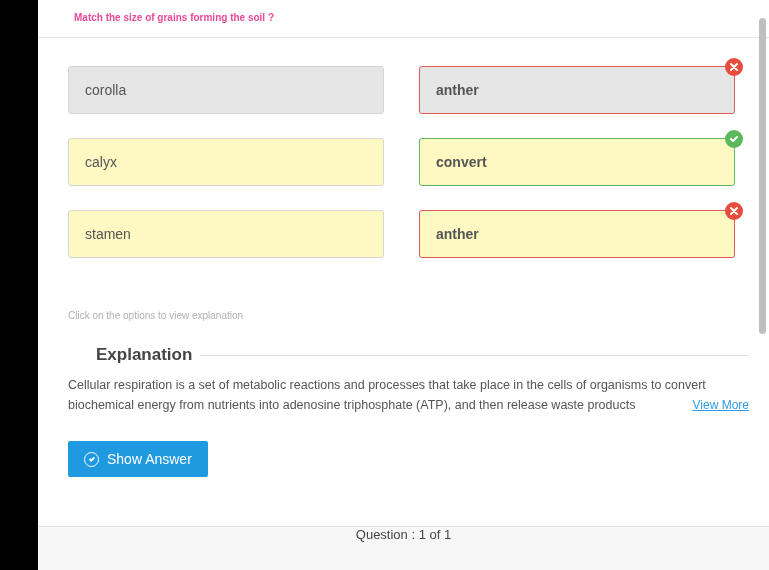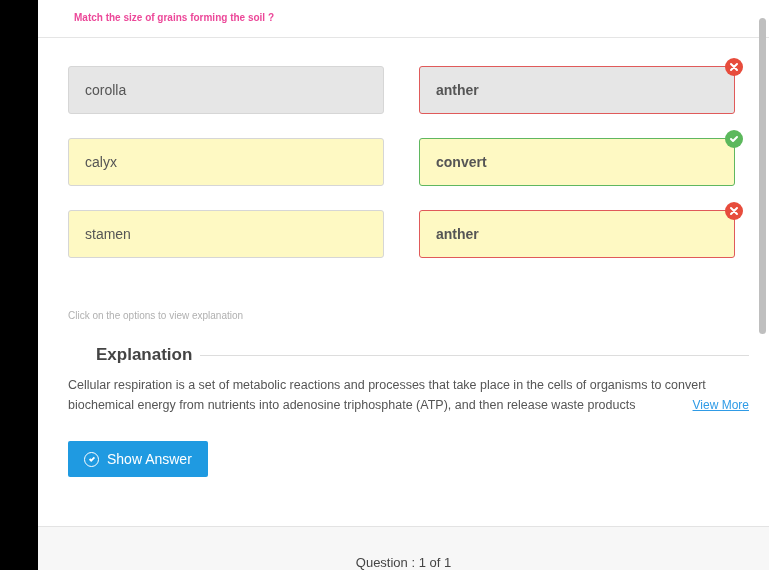--- a/index.html
+++ b/index.html
@@ -25,21 +25,21 @@
   .hint { margin-top: 52px; font-size: 10px; color: #b0b0b0; }
   .explanation-block { margin-top: 24px; }
   .exp-head { display: flex; align-items: center; gap: 8px; }
   .exp-title { font-size: 17px; font-weight: 700; color: #444; margin-left: 28px; }
   .exp-line { flex: 1; height: 1px; background: #ddd; }
   .exp-body { position: relative; margin-top: 10px; font-size: 12.5px; color: #555; line-height: 1.6; }
   .view-more { position: absolute; right: 0; bottom: 0; font-size: 12px; color: #2f9be6; text-decoration: underline; background: #fff; padding-left: 6px; cursor: pointer; }
   .show-answer { margin-top: 26px; margin-bottom: 20px; display: inline-flex; align-items: center; gap: 8px; background: #1f9ae1; color: #fff; border: none; padding: 10px 16px; font-size: 14px; border-radius: 2px; cursor: pointer; }
   .show-answer .sa-icon { width: 15px; height: 15px; border: 1.6px solid #fff; border-radius: 50%; display: flex; align-items: center; justify-content: center; }
   .show-answer .sa-icon svg { width: 8px; height: 8px; fill: none; stroke: #fff; stroke-width: 2.4; }
-  .footer { border-top: 1px solid #e3e3e3; background: #f7f7f7; height: 44px; display: flex; align-items: flex-end; justify-content: center; font-size: 13px; color: #444; }
+  .footer { border-top: 1px solid #e3e3e3; background: #f7f7f7; height: 44px; display: flex; align-items: flex-start; justify-content: center; font-size: 13px; color: #444; }
   .vscroll { position: absolute; right: 3px; top: 18px; width: 7px; height: 316px; background: #bfbfbf; border-radius: 4px; }
 </style>
 </head>
 <body>
 
 <div class="viewport">
   <div class="left-rail"></div>
   <div class="main">
     <div class="scroll-area">
       <div class="question-header">Match the size of grains forming the soil ?</div>

